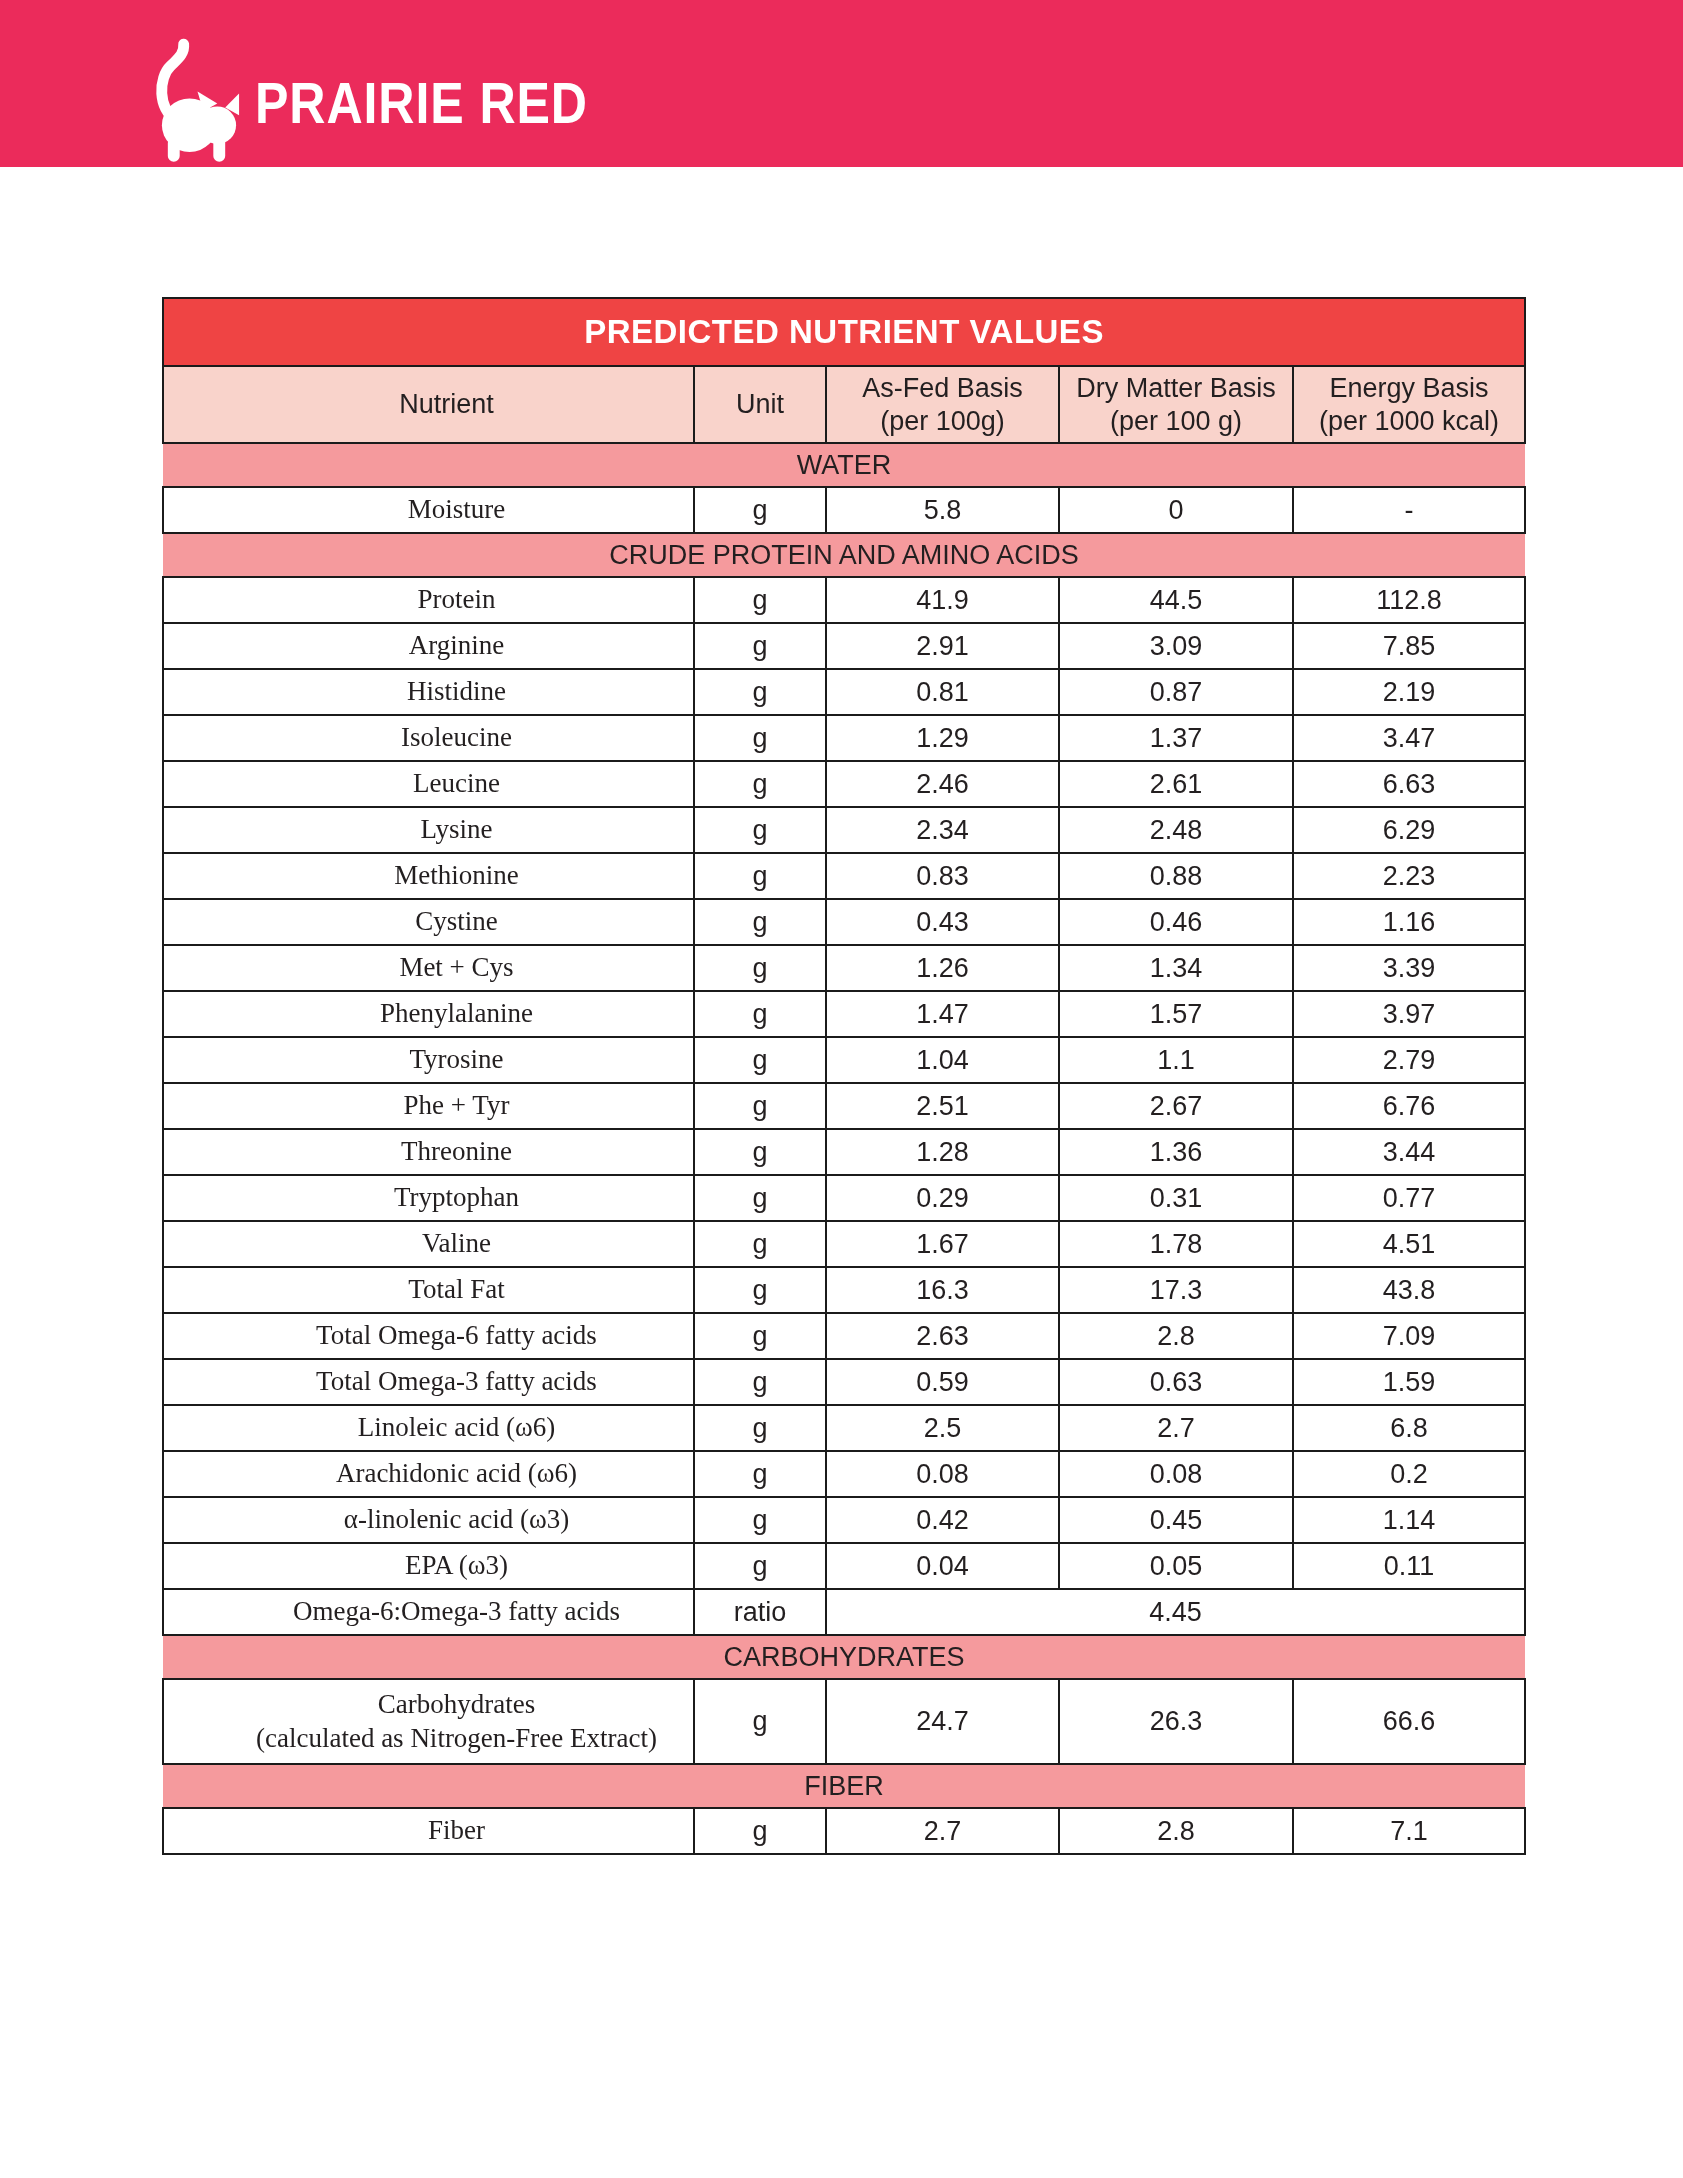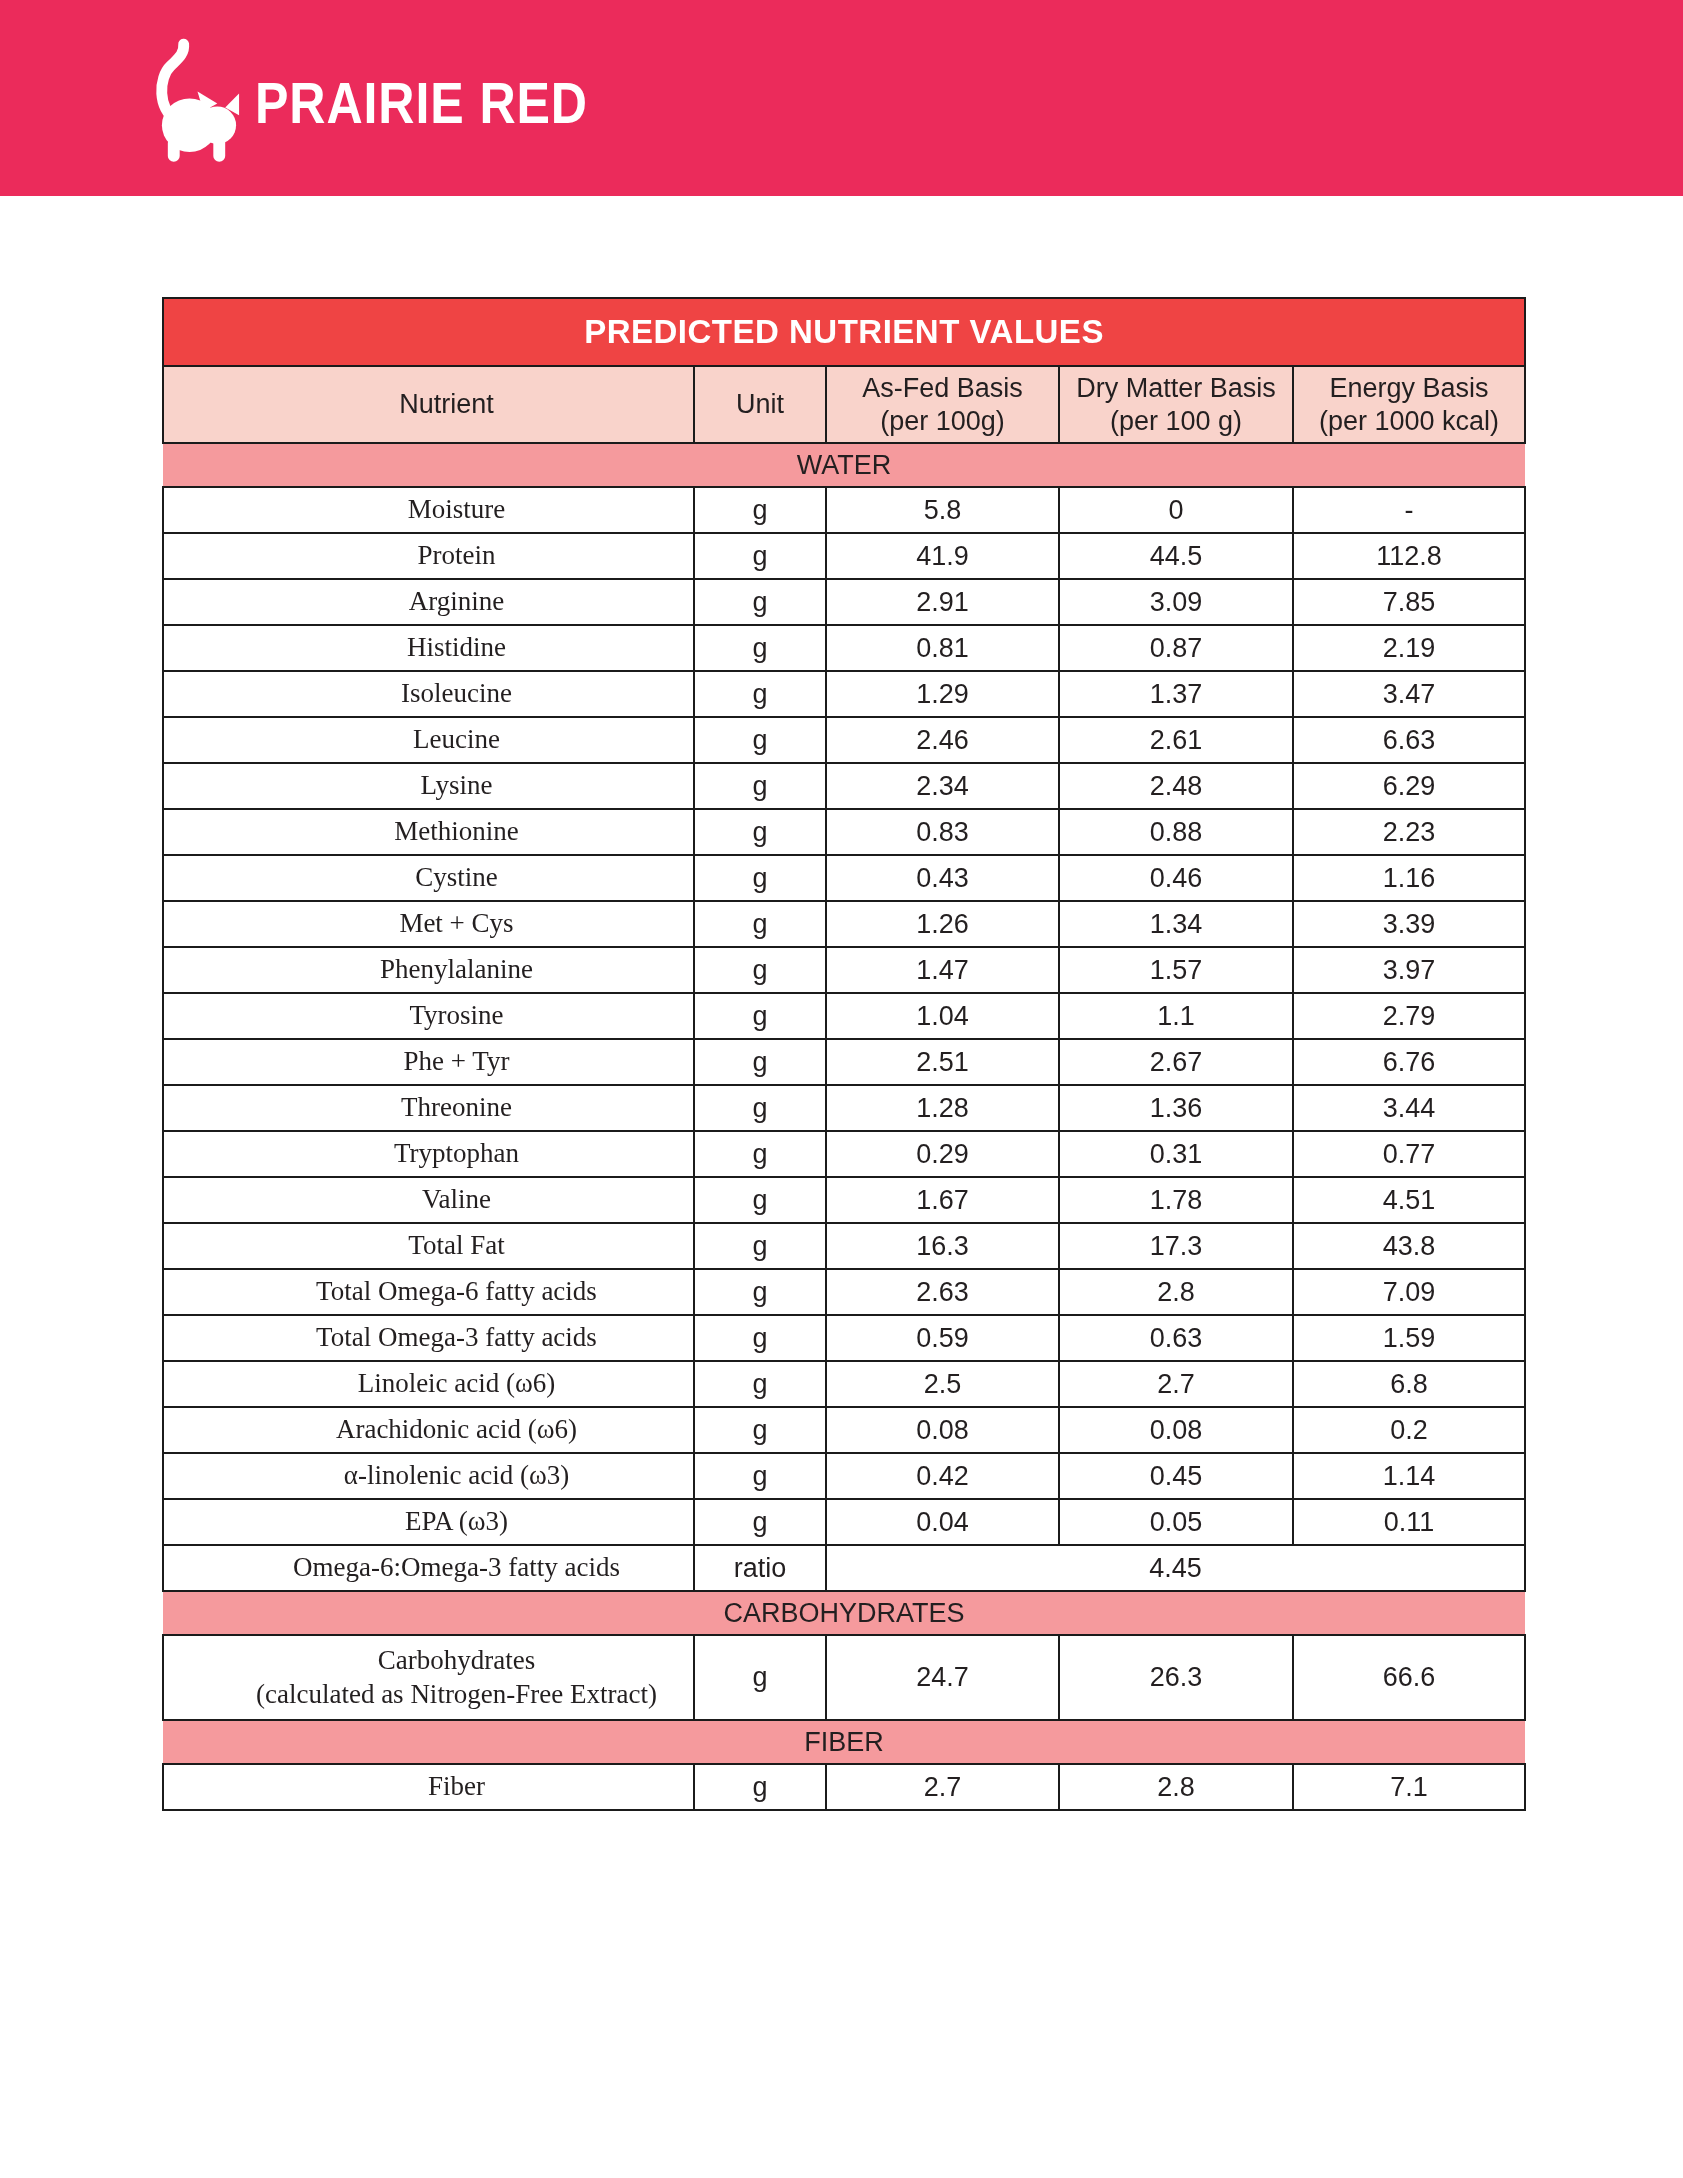--- a/index.html
+++ b/index.html
@@ -4,21 +4,21 @@
 <style>
   html,body{margin:0;padding:0;}
   body{
     width:1683px;height:2178px;background:#ffffff;
     font-family:"Liberation Sans",sans-serif;color:#231f20;
   }
   .page{position:relative;width:1683px;height:2178px;background:#ffffff;overflow:hidden;}
 
   
   .banner{
-    position:absolute;left:0;top:0;width:1683px;height:196px;
+    position:absolute;left:0;top:0;width:1683px;height:167px;
     background:#eb2b5b;
   }
   .logo{position:absolute;left:152px;top:36px;width:91px;height:127px;}
   .logo svg{width:100%;height:100%;display:block;}
   .brand{
     position:absolute;left:255px;top:75px;margin:0;
     font-size:57px;font-weight:700;color:#ffffff;letter-spacing:1px;
     white-space:nowrap;line-height:1;
     transform:scaleX(.88);transform-origin:left center;
   }
@@ -116,20 +116,23 @@
         <tr class="section-row">
           <td colspan="5">WATER</td>
         </tr>
         <tr class="data-row">
           <td class="c-name"><span>Moisture</span></td>
           <td class="c-unit">g</td>
           <td class="c-val">5.8</td>
           <td class="c-val">0</td>
           <td class="c-val">-</td>
         </tr>
+        <tr class="section-row">
+          <td colspan="5">CRUDE PROTEIN AND AMINO ACIDS</td>
+        </tr>
         <tr class="data-row">
           <td class="c-name"><span>Protein</span></td>
           <td class="c-unit">g</td>
           <td class="c-val">41.9</td>
           <td class="c-val">44.5</td>
           <td class="c-val">112.8</td>
         </tr>
         <tr class="data-row">
           <td class="c-name"><span>Arginine</span></td>
           <td class="c-unit">g</td>

